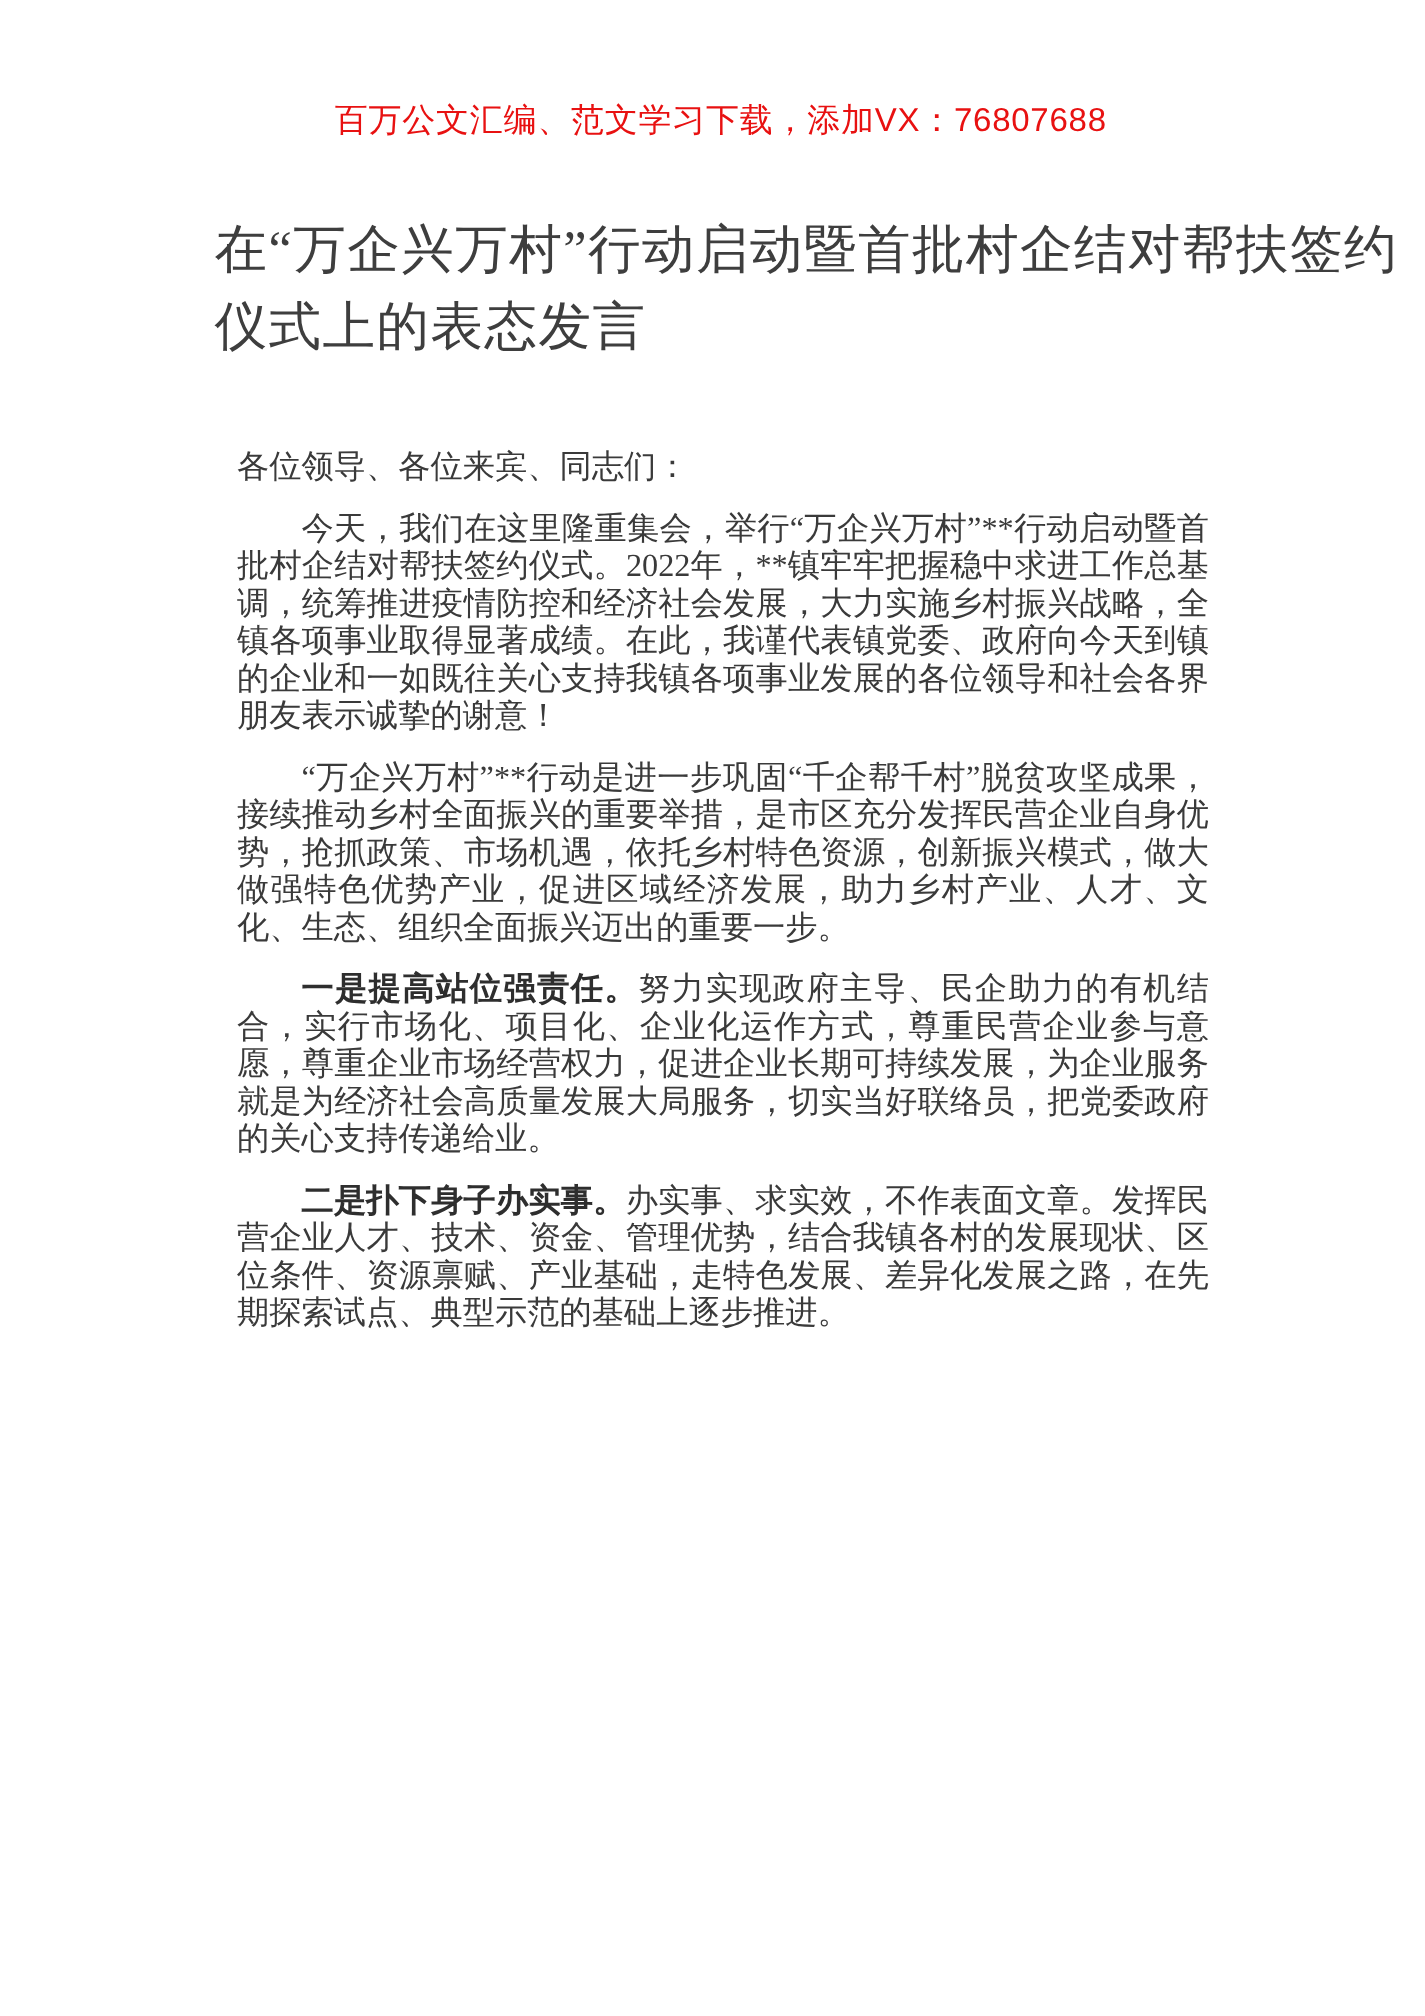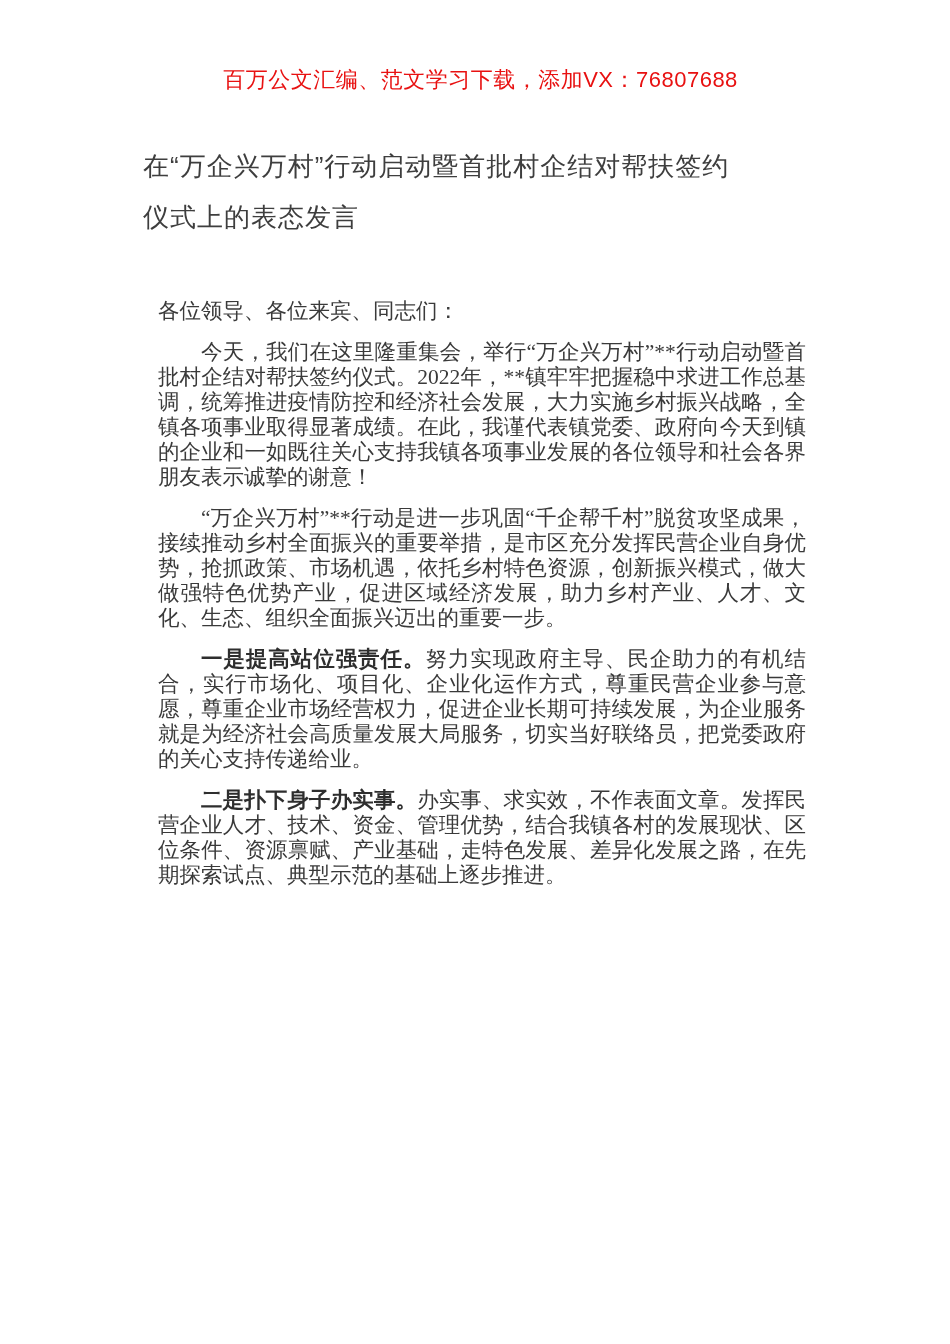--- a/index.html
+++ b/index.html
@@ -25,23 +25,23 @@
     line-height: 26px;
     letter-spacing: 0.5px;
     padding-left: 11px;
   }
   .doc-title {
     position: absolute;
     top: 141px;
     left: 143px;
     width: 730px;
     color: var(--title-gray, #3e3e3e);
-    font-family: Liberation Sans, sans-serif;
+    font-family: Liberation Serif, serif;
     font-weight: 500;
-    font-size: 26px;
+    font-size: 35px;
     line-height: 51px;
     letter-spacing: 1px;
   }
   .doc-title .title-line { white-space: nowrap; }
   .doc-body {
     position: absolute;
     top: 283px;
     left: 142px;
     width: 680px;
     color: var(--body-text, #3a3a3a);

